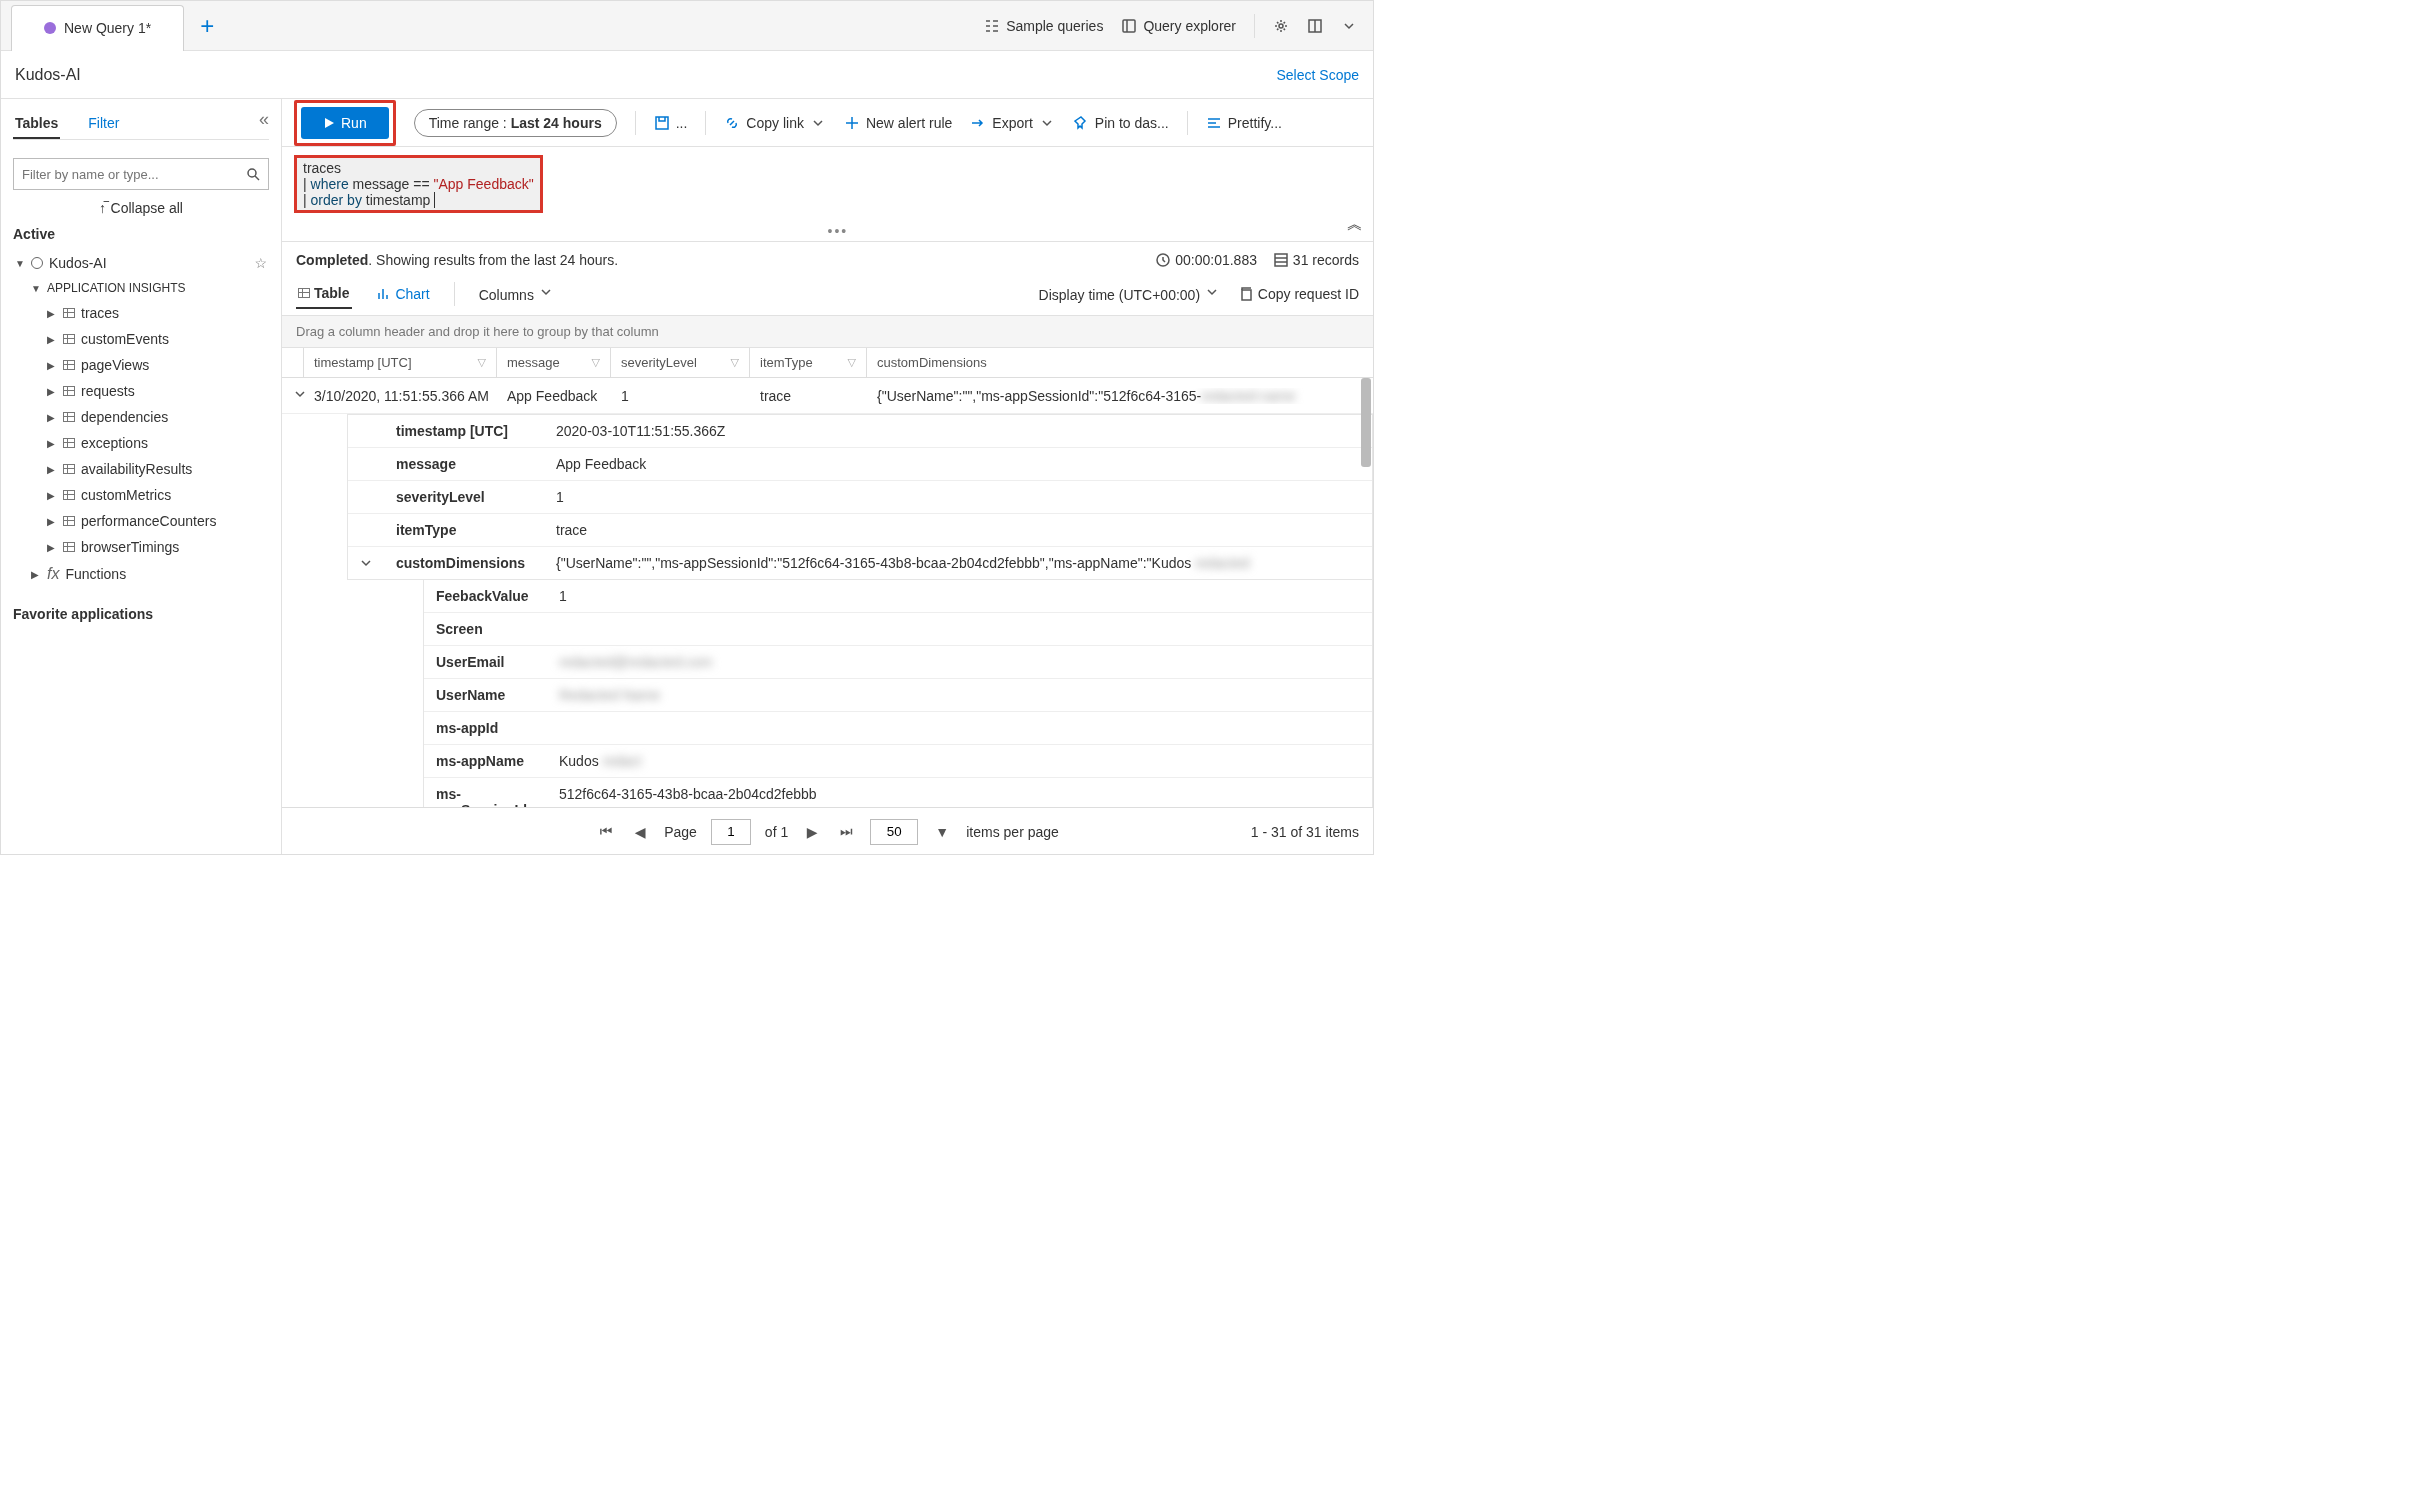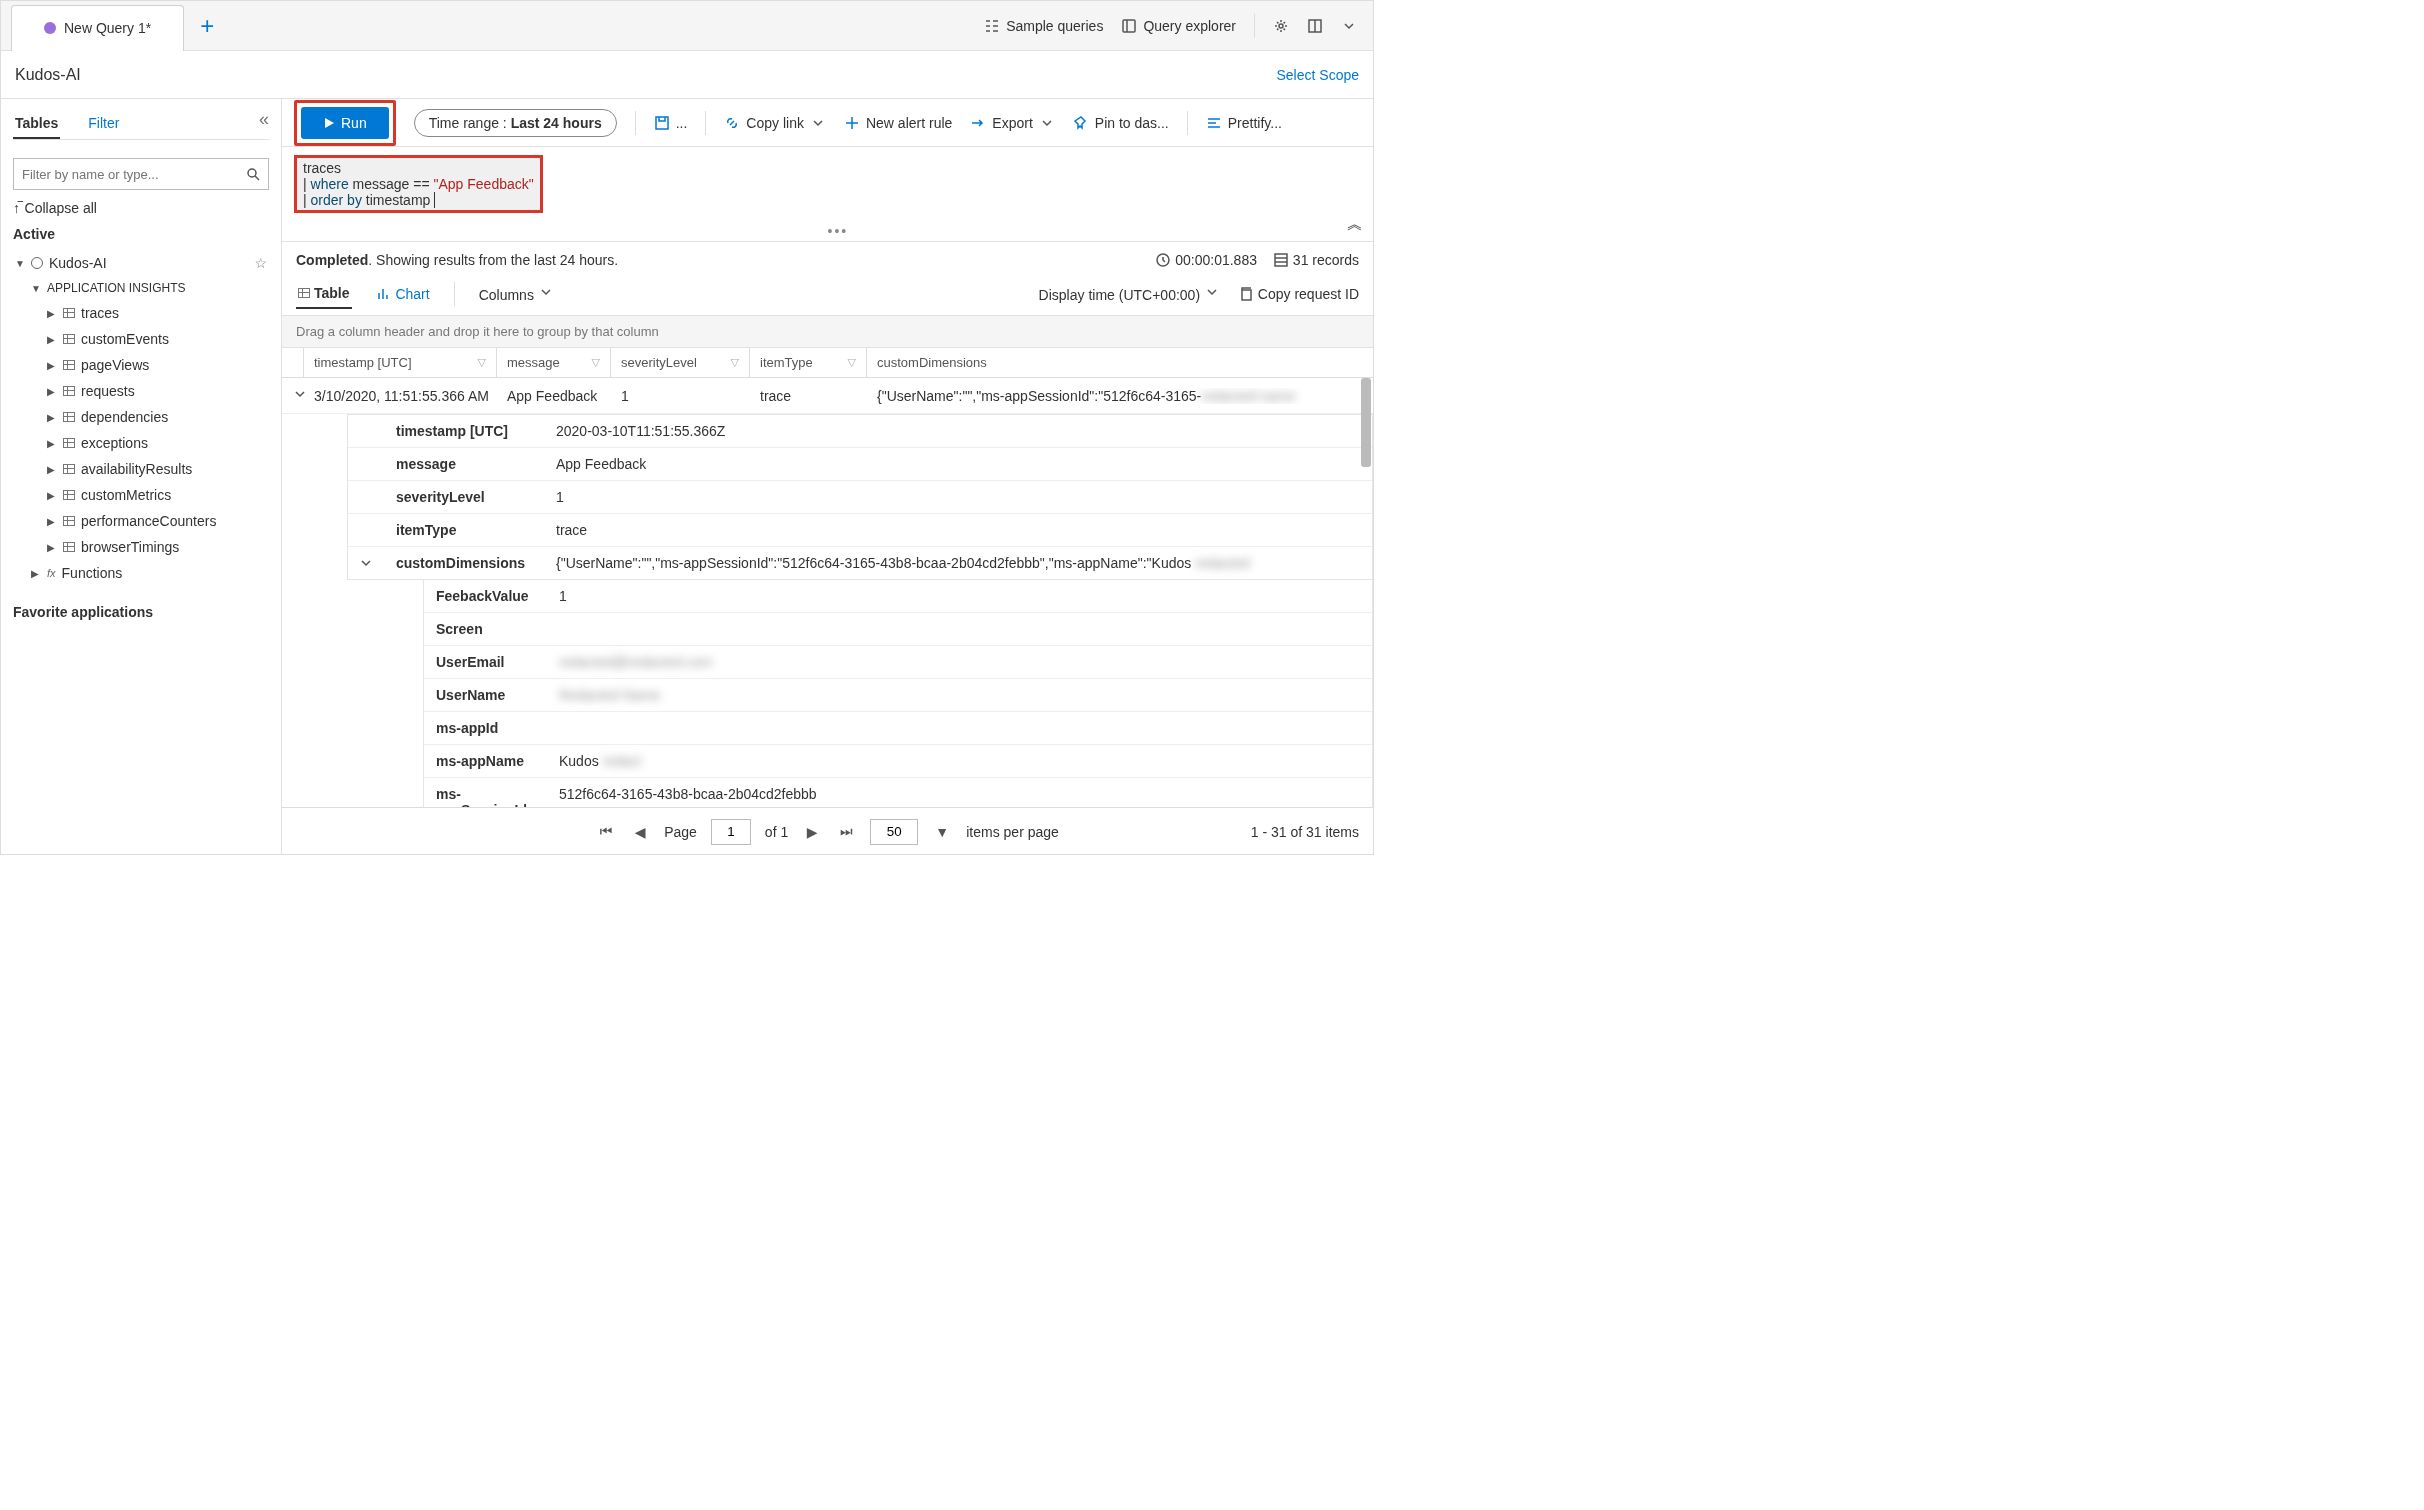--- a/index.html
+++ b/index.html
@@ -16,21 +16,21 @@
 .link-blue { color: #0078d4; cursor: pointer; }
 
 .main-row { display: flex; height: calc(100% - 97px); }
 
 .sidebar { width: 281px; border-right: 1px solid #e1e1e1; padding: 10px 12px; overflow: auto; }
 .side-tabs { display: flex; gap: 26px; margin-bottom: 8px; border-bottom: 1px solid #e1e1e1; }
 .side-tab { padding: 6px 2px; cursor: pointer; color: #0078d4; }
 .side-tab.active { font-weight: 600; color: #333; border-bottom: 2px solid #333; }
 .side-collapse-icon { margin-left: auto; color: #777; font-size: 18px; cursor:pointer; }
 .search-input { width: 100%; height: 32px; border: 1px solid #bbb; padding: 0 30px 0 8px; margin: 10px 0; font-size: 13px; color:#666; }
-.collapse-all { text-align: left; color: #333; margin-bottom: 10px; cursor: pointer; }
+.collapse-all { text-align: center; color: #333; margin-bottom: 10px; cursor: pointer; }
 .side-heading { font-weight: 600; margin: 8px 0; }
 .tree-item { display: flex; align-items: center; gap: 6px; padding: 5px 2px; cursor: pointer; }
 .chev { font-size: 10px; color: #555; width: 10px; }
 .table-ico { width: 12px; height: 10px; border: 1px solid #777; position: relative; display: inline-block; }
 .table-ico::before { content:""; position:absolute; left:0; right:0; top:3px; height:1px; background:#777;}
 .table-ico::after { content:""; position:absolute; top:0; bottom:0; left:3px; width:1px; background:#777;}
 .lightbulb{width:12px;height:12px;border:1px solid #666;border-radius:50%;display:inline-block;}
 .star{margin-left:auto;color:#777;}
 
 .content { flex: 1; display: flex; flex-direction: column; min-width:0; }
@@ -211,21 +211,21 @@
           <span>performanceCounters</span>
         </div>
         <div class="tree-item" style="padding-left: 34px;">
           <span class="chev">▶</span>
           <span class="table-ico"></span>
           <span>browserTimings</span>
         </div>
       </div>
     <div class="tree-item" style="padding-left:18px;">
       <span class="chev">▶</span>
-      <span style="font-style:italic;color:#666;font-size:11px;">fx</span>
+      <span style="font-style:italic;color:#666;font-size:16px;">fx</span>
       <span>Functions</span>
     </div>
     <div class="side-heading" style="margin-top:18px;">Favorite applications</div>
   </div>
 
   <div class="content">
 
     <div class="toolbar">
       <span class="run-box">
         <button class="run-btn">

